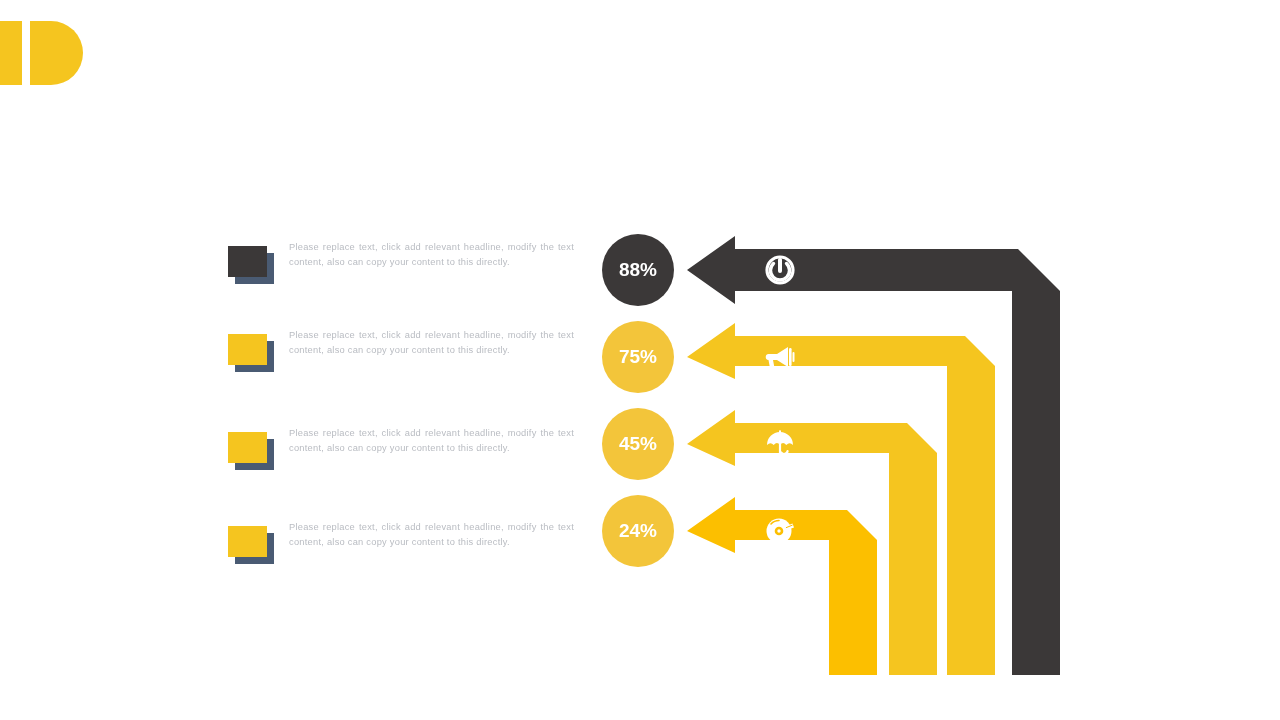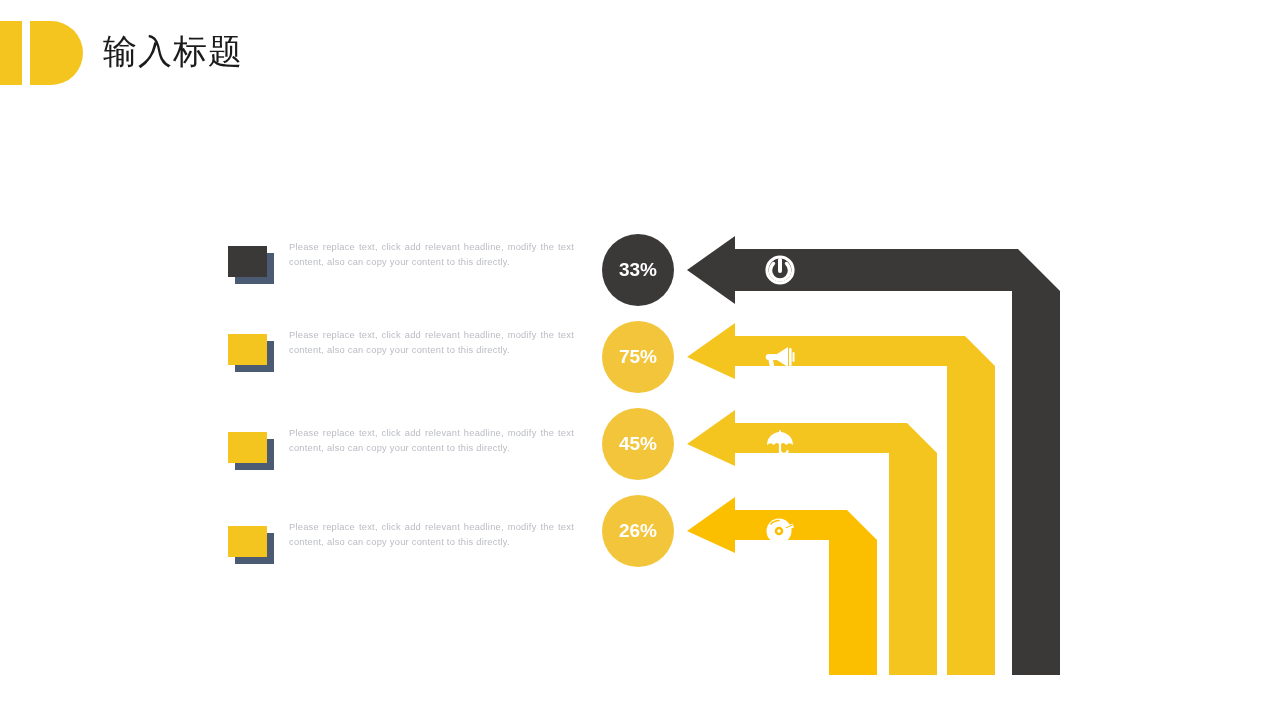--- a/index.html
+++ b/index.html
@@ -152,21 +152,20 @@
   .arrow-icon svg { display: block; }
 </style>
 </head>
 <body>
 
 <div class="slide-header">
   <div class="logo-mark">
     <div class="logo-bar"></div>
     <div class="logo-d"></div>
   </div>
-  <div class="page-title">输入标题</div>
 </div>
 
 <div class="left-list">
 
   <div class="list-row" style="top:240px">
     <div class="sq-wrap">
       <div class="sq-shadow"></div>
       <div class="sq-main dark"></div>
     </div>
     <div class="row-text">Please replace text, click add relevant headline, modify the text content, also can copy your content to this directly.</div>
@@ -191,24 +190,24 @@
   <div class="list-row" style="top:520px">
     <div class="sq-wrap">
       <div class="sq-shadow"></div>
       <div class="sq-main yellow"></div>
     </div>
     <div class="row-text">Please replace text, click add relevant headline, modify the text content, also can copy your content to this directly.</div>
   </div>
 
 </div>
 
-<div class="pct-circle dark" style="left:602px; top:234px">33%</div>
+<div class="pct-circle dark" style="left:602px; top:234px">88%</div>
 <div class="pct-circle yellow" style="left:602px; top:321px">75%</div>
 <div class="pct-circle yellow" style="left:602px; top:408px">45%</div>
-<div class="pct-circle yellow" style="left:602px; top:495px">26%</div>
+<div class="pct-circle yellow" style="left:602px; top:495px">24%</div>
 
 <div class="arrow-graphic">
   <svg width="400" height="465" viewBox="0 0 400 465" xmlns="http://www.w3.org/2000/svg">
 
     <path d="M 12,45 L 60,11 L 60,24 L 343,24 L 385,66 L 385,450 L 337,450 L 337,66 L 60,66 L 60,79 Z" fill="#3B3838"></path>
 
     <path d="M 12,132 L 60,98 L 60,111 L 290,111 L 320,141 L 320,450 L 272,450 L 272,141 L 60,141 L 60,154 Z" fill="#F5C51F"></path>
 
     <path d="M 12,219 L 60,185 L 60,198 L 232,198 L 262,228 L 262,450 L 214,450 L 214,228 L 60,228 L 60,241 Z" fill="#F5C51F"></path>
 

